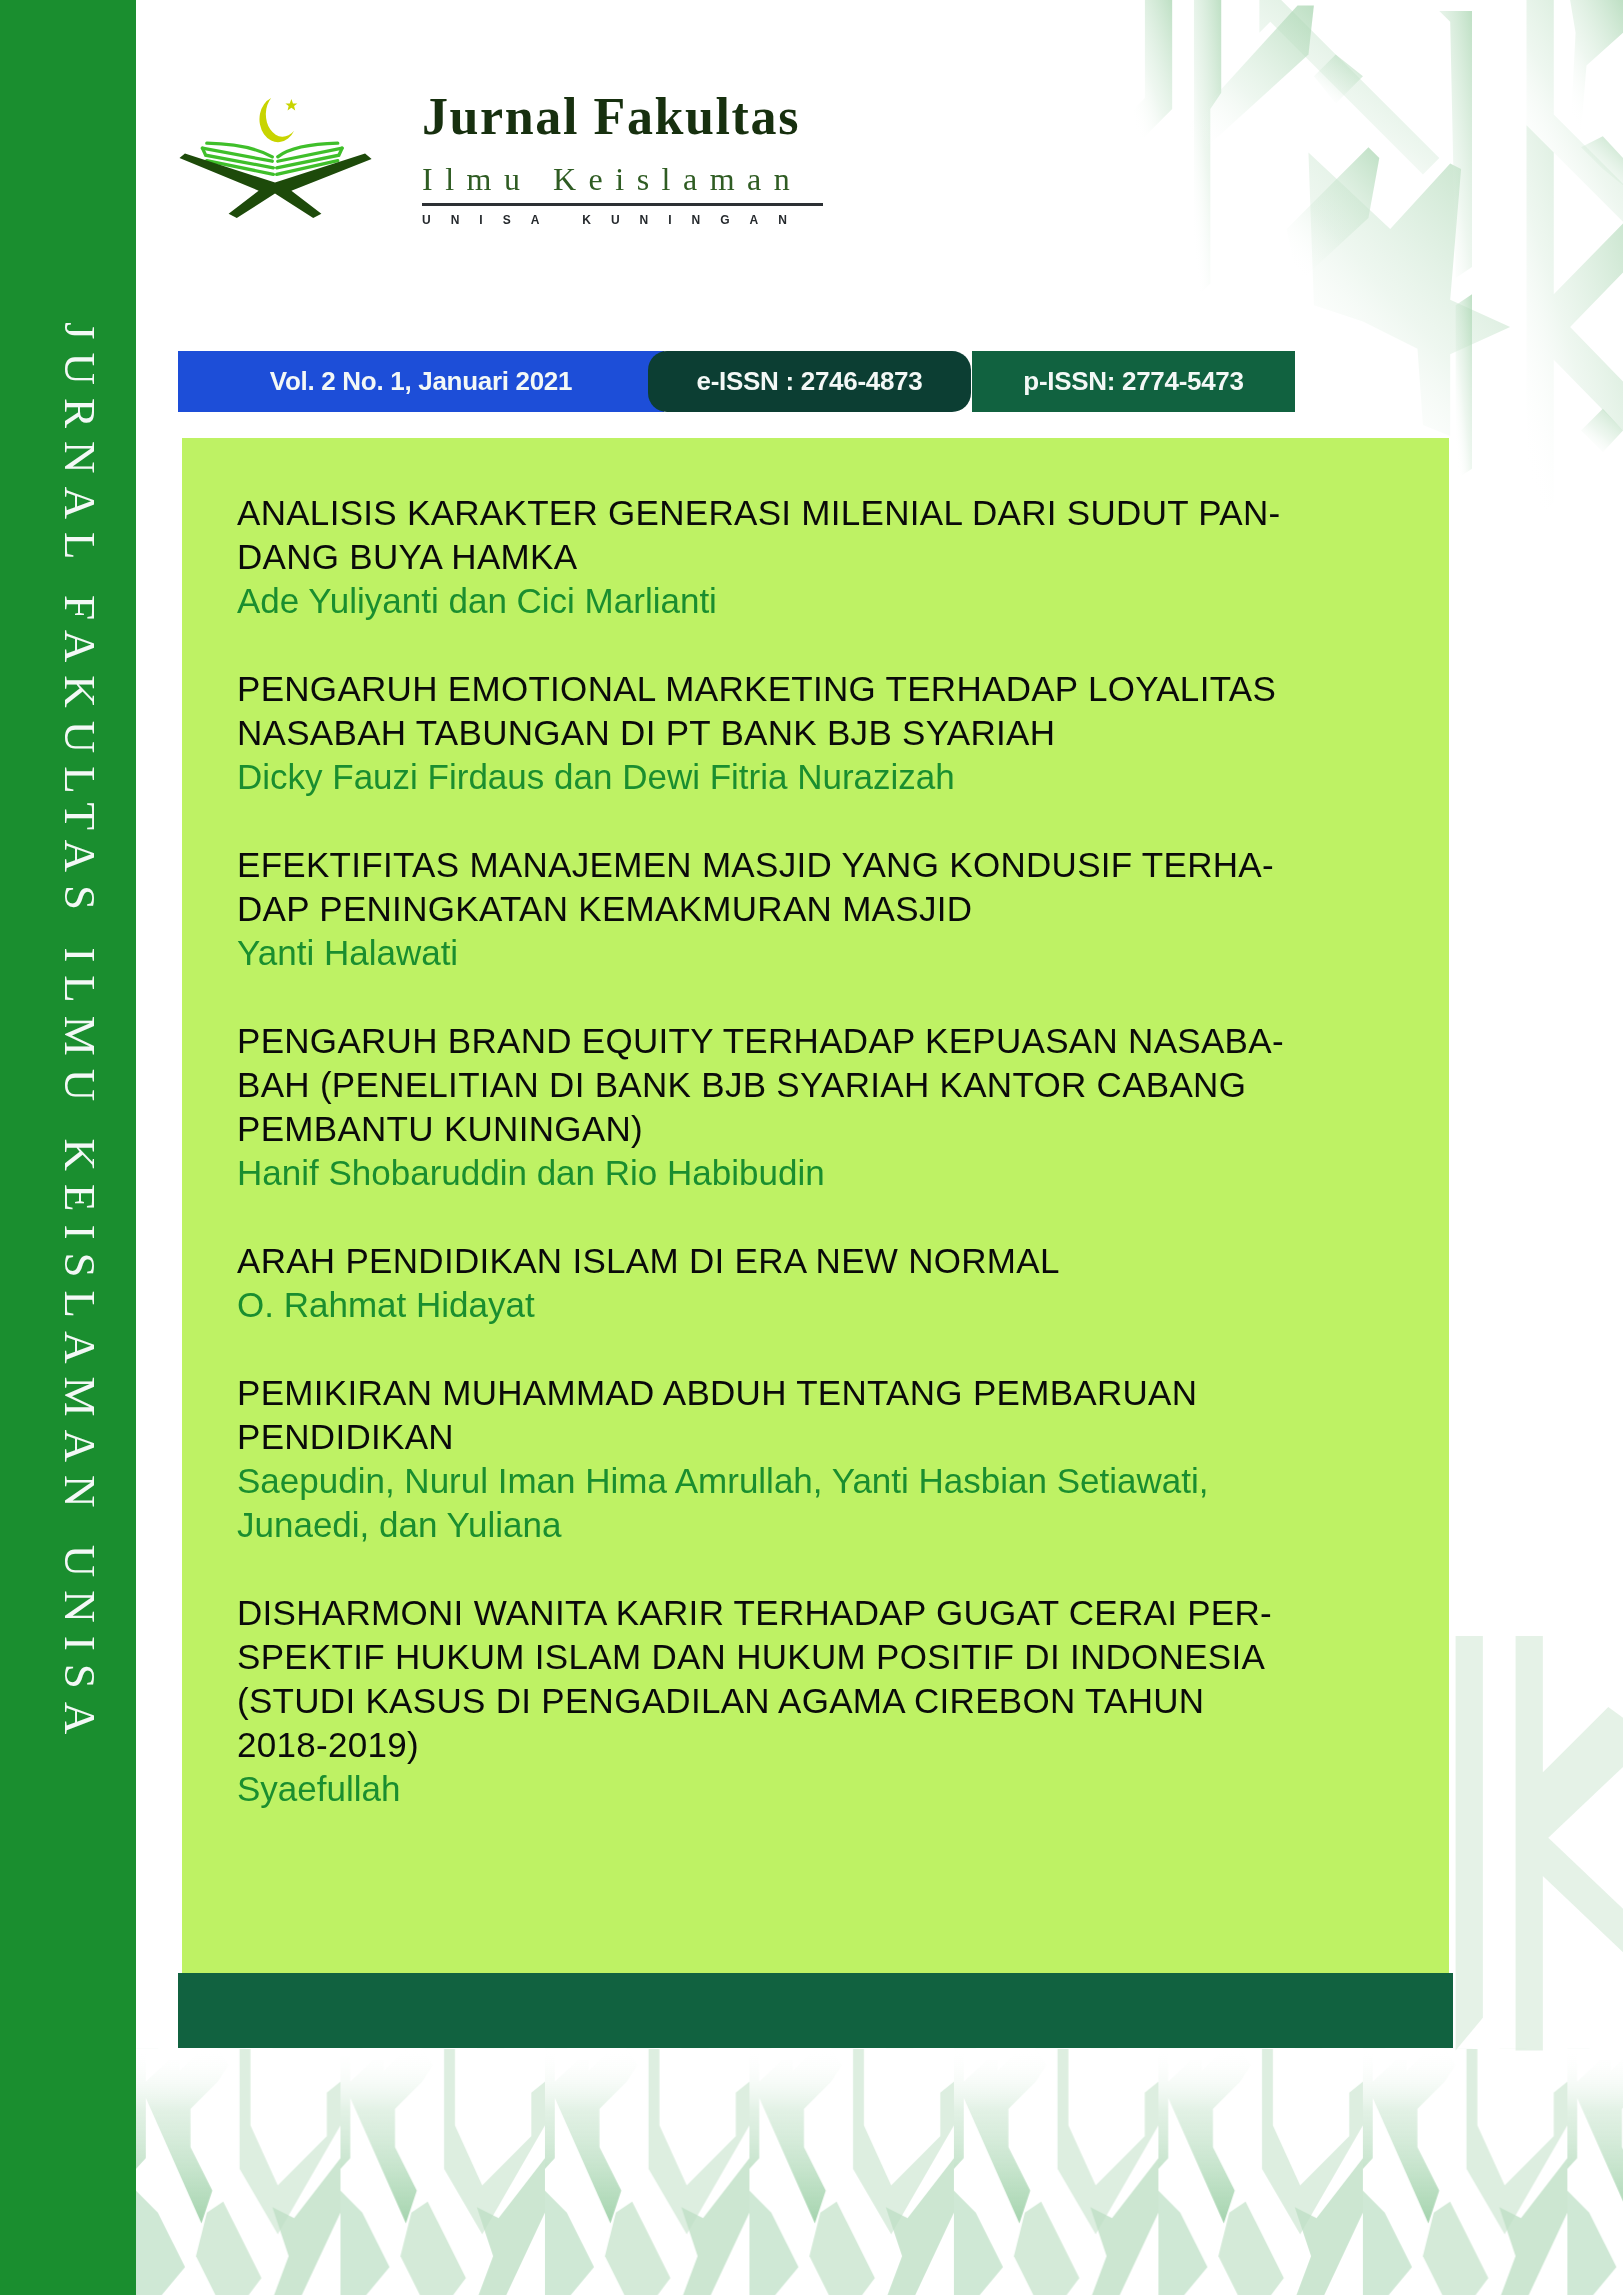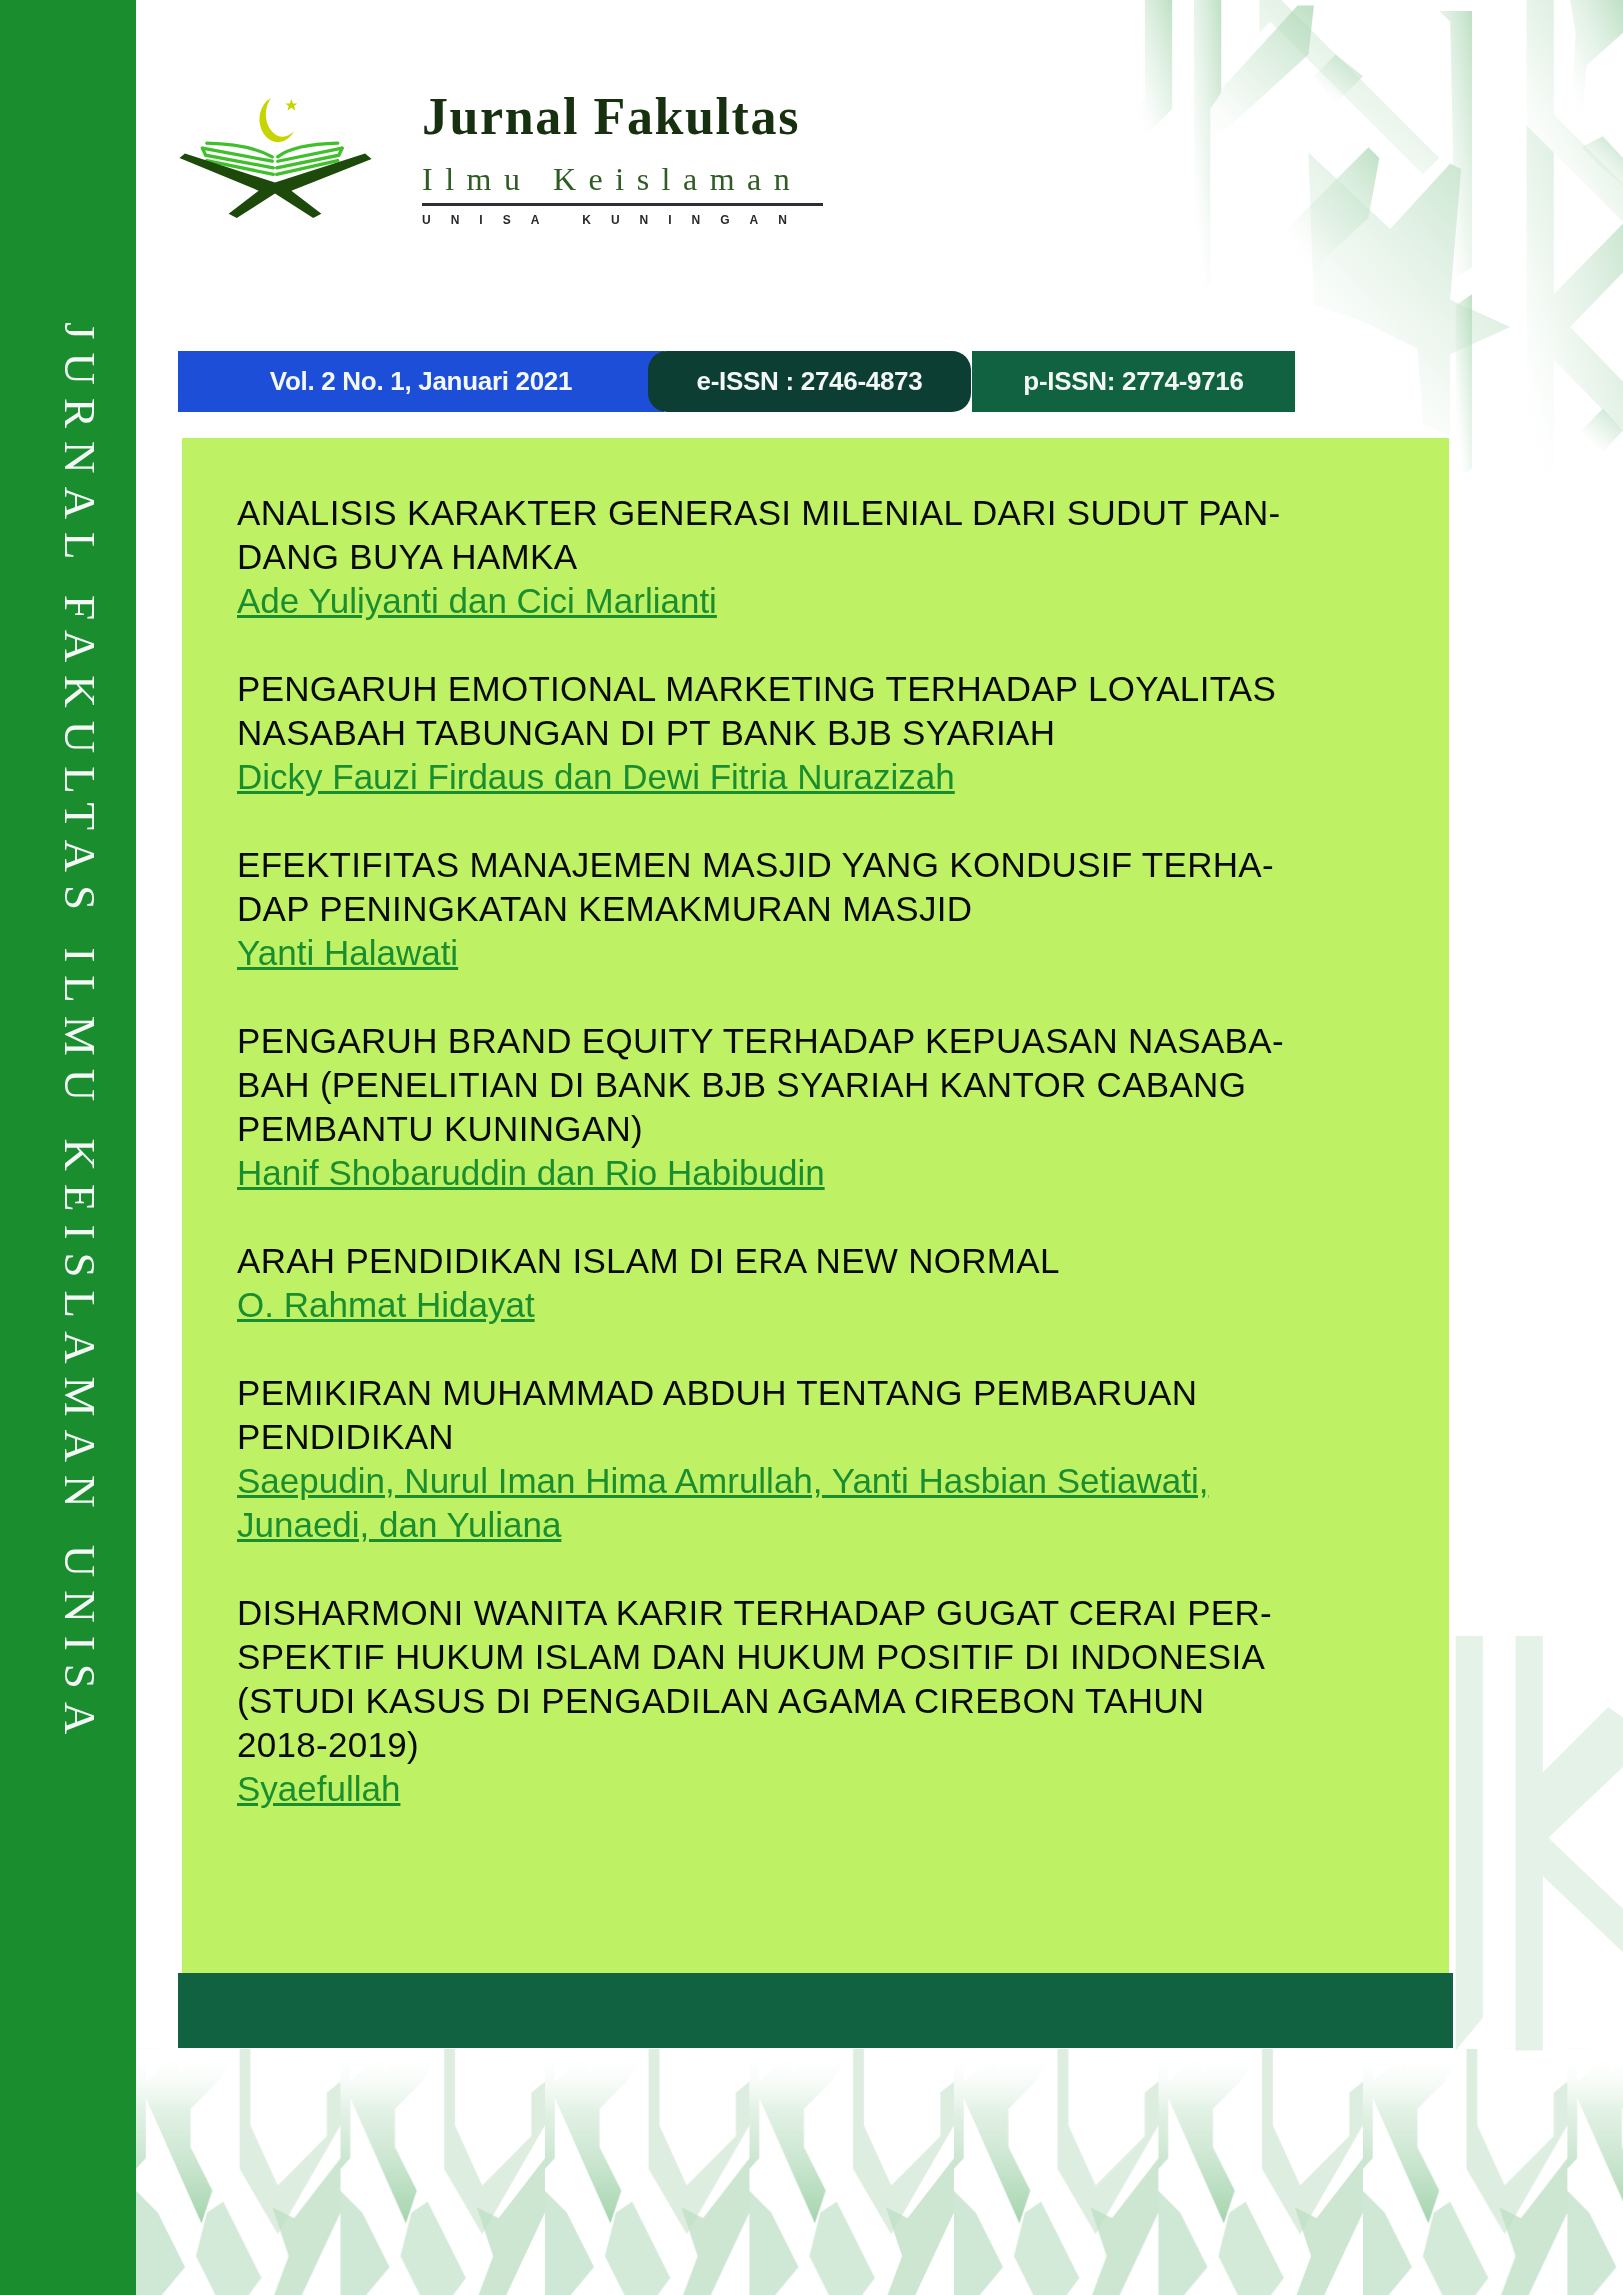--- a/index.html
+++ b/index.html
@@ -28,21 +28,21 @@
   .badge { position: absolute; top: 351px; height: 61px; display: flex; align-items: center; justify-content: center; color: #f3f8f6; font-weight: bold; font-size: 26px; white-space: nowrap; letter-spacing: -0.3px; }
   .badge-vol { left: 178px; width: 486px; background: #1d4ed8; }
   .badge-eissn { left: 648px; width: 323px; background: #0c3e33; border-radius: 19px; }
   .badge-pissn { left: 972px; width: 323px; background: #116240; }
 
   
   .panel { position: absolute; left: 182px; top: 438px; width: 1267px; height: 1535px; background: #bef264; }
   .articles { position: absolute; left: 55px; top: 53px; width: 1189px; }
   .article { margin-bottom: 44px; }
   .article-title { font-size: 35px; line-height: 44px; color: #0a0a0a; text-transform: uppercase; letter-spacing: 0.3px; white-space: pre-line; }
-  .article-authors { font-size: 35px; line-height: 44px; color: #1a8e2f; white-space: pre-line; text-decoration: underline; }
+  .article-authors { font-size: 35px; line-height: 44px; color: #1a8e2f; white-space: pre-line; }
 
   
   .footer-bar { position: absolute; left: 178px; top: 1973px; width: 1275px; height: 75px; background: #116240; }
 </style>
 </head>
 <body>
 
 <svg class="pattern pattern-top" viewBox="0 0 897 1000" preserveAspectRatio="none">
   <defs>
     <linearGradient id="gTop" x1="1" y1="0" x2="0.2" y2="1">
@@ -121,21 +121,21 @@
   <div class="title-block">
     <div class="title-main">Jurnal Fakultas</div>
     <div class="title-sub">Ilmu Keislaman</div>
     <div class="title-rule"></div>
     <div class="title-inst">UNISA KUNINGAN</div>
   </div>
 </div>
 
 <div class="badge badge-vol">Vol. 2 No. 1, Januari 2021</div>
 <div class="badge badge-eissn">e-ISSN : 2746-4873</div>
-<div class="badge badge-pissn">p-ISSN: 2774-9716</div>
+<div class="badge badge-pissn">p-ISSN: 2774-5473</div>
 
 <div class="panel">
   <div class="articles">
     <div class="article">
       <div class="article-title">ANALISIS KARAKTER GENERASI MILENIAL DARI SUDUT PAN-
 DANG BUYA HAMKA</div>
       <div class="article-authors">Ade Yuliyanti dan Cici Marlianti</div>
     </div>
     <div class="article">
       <div class="article-title">PENGARUH EMOTIONAL MARKETING TERHADAP LOYALITAS

